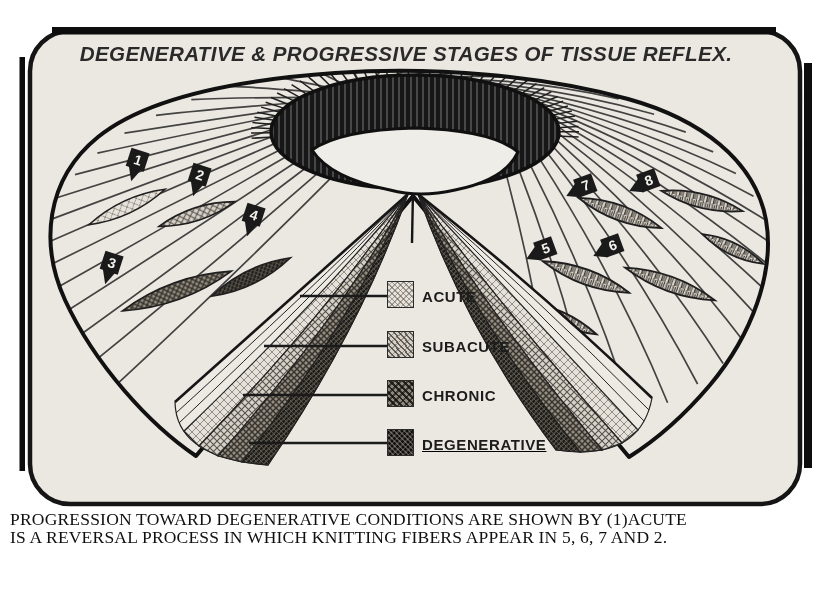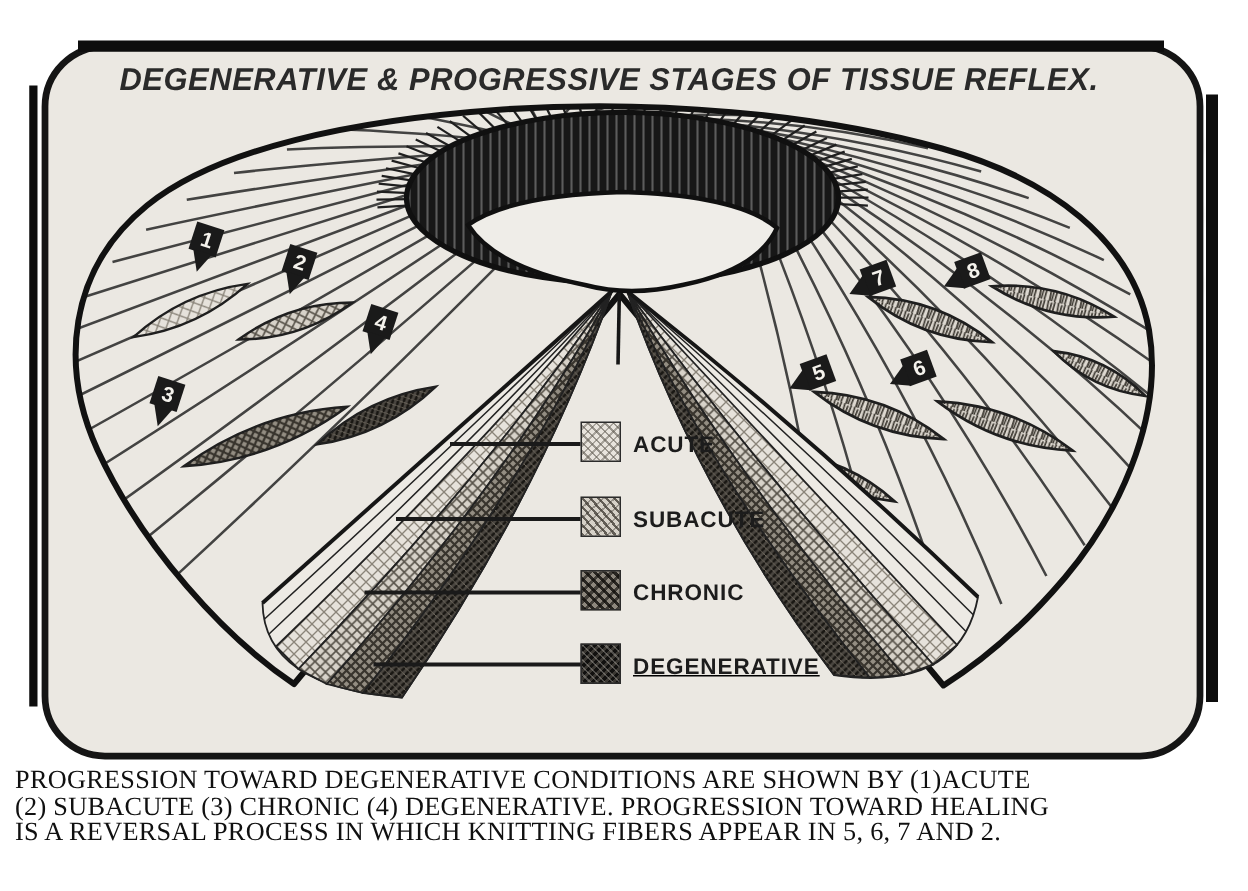--- a/index.html
+++ b/index.html
@@ -290,16 +290,15 @@
     <div class="swatch sw-chronic"></div>
     <span class="legend-label">CHRONIC</span>
   </div>
   <div class="legend-row" style="left:387px;top:429px;text-decoration:underline;">
     <div class="swatch sw-degenerative"></div>
     <span class="legend-label">DEGENERATIVE</span>
   </div>
 
   <div class="caption">
     <div>PROGRESSION TOWARD DEGENERATIVE CONDITIONS ARE SHOWN BY (1)ACUTE</div>
-    <div>(2) SUBACUTE (3) CHRONIC (4) DEGENERATIVE. PROGRESSION TOWARD HEALING</div>
     <div>IS A REVERSAL PROCESS IN WHICH KNITTING FIBERS APPEAR IN 5, 6, 7 AND 2.</div>
   </div>
 </div>
 
 </body></html>

